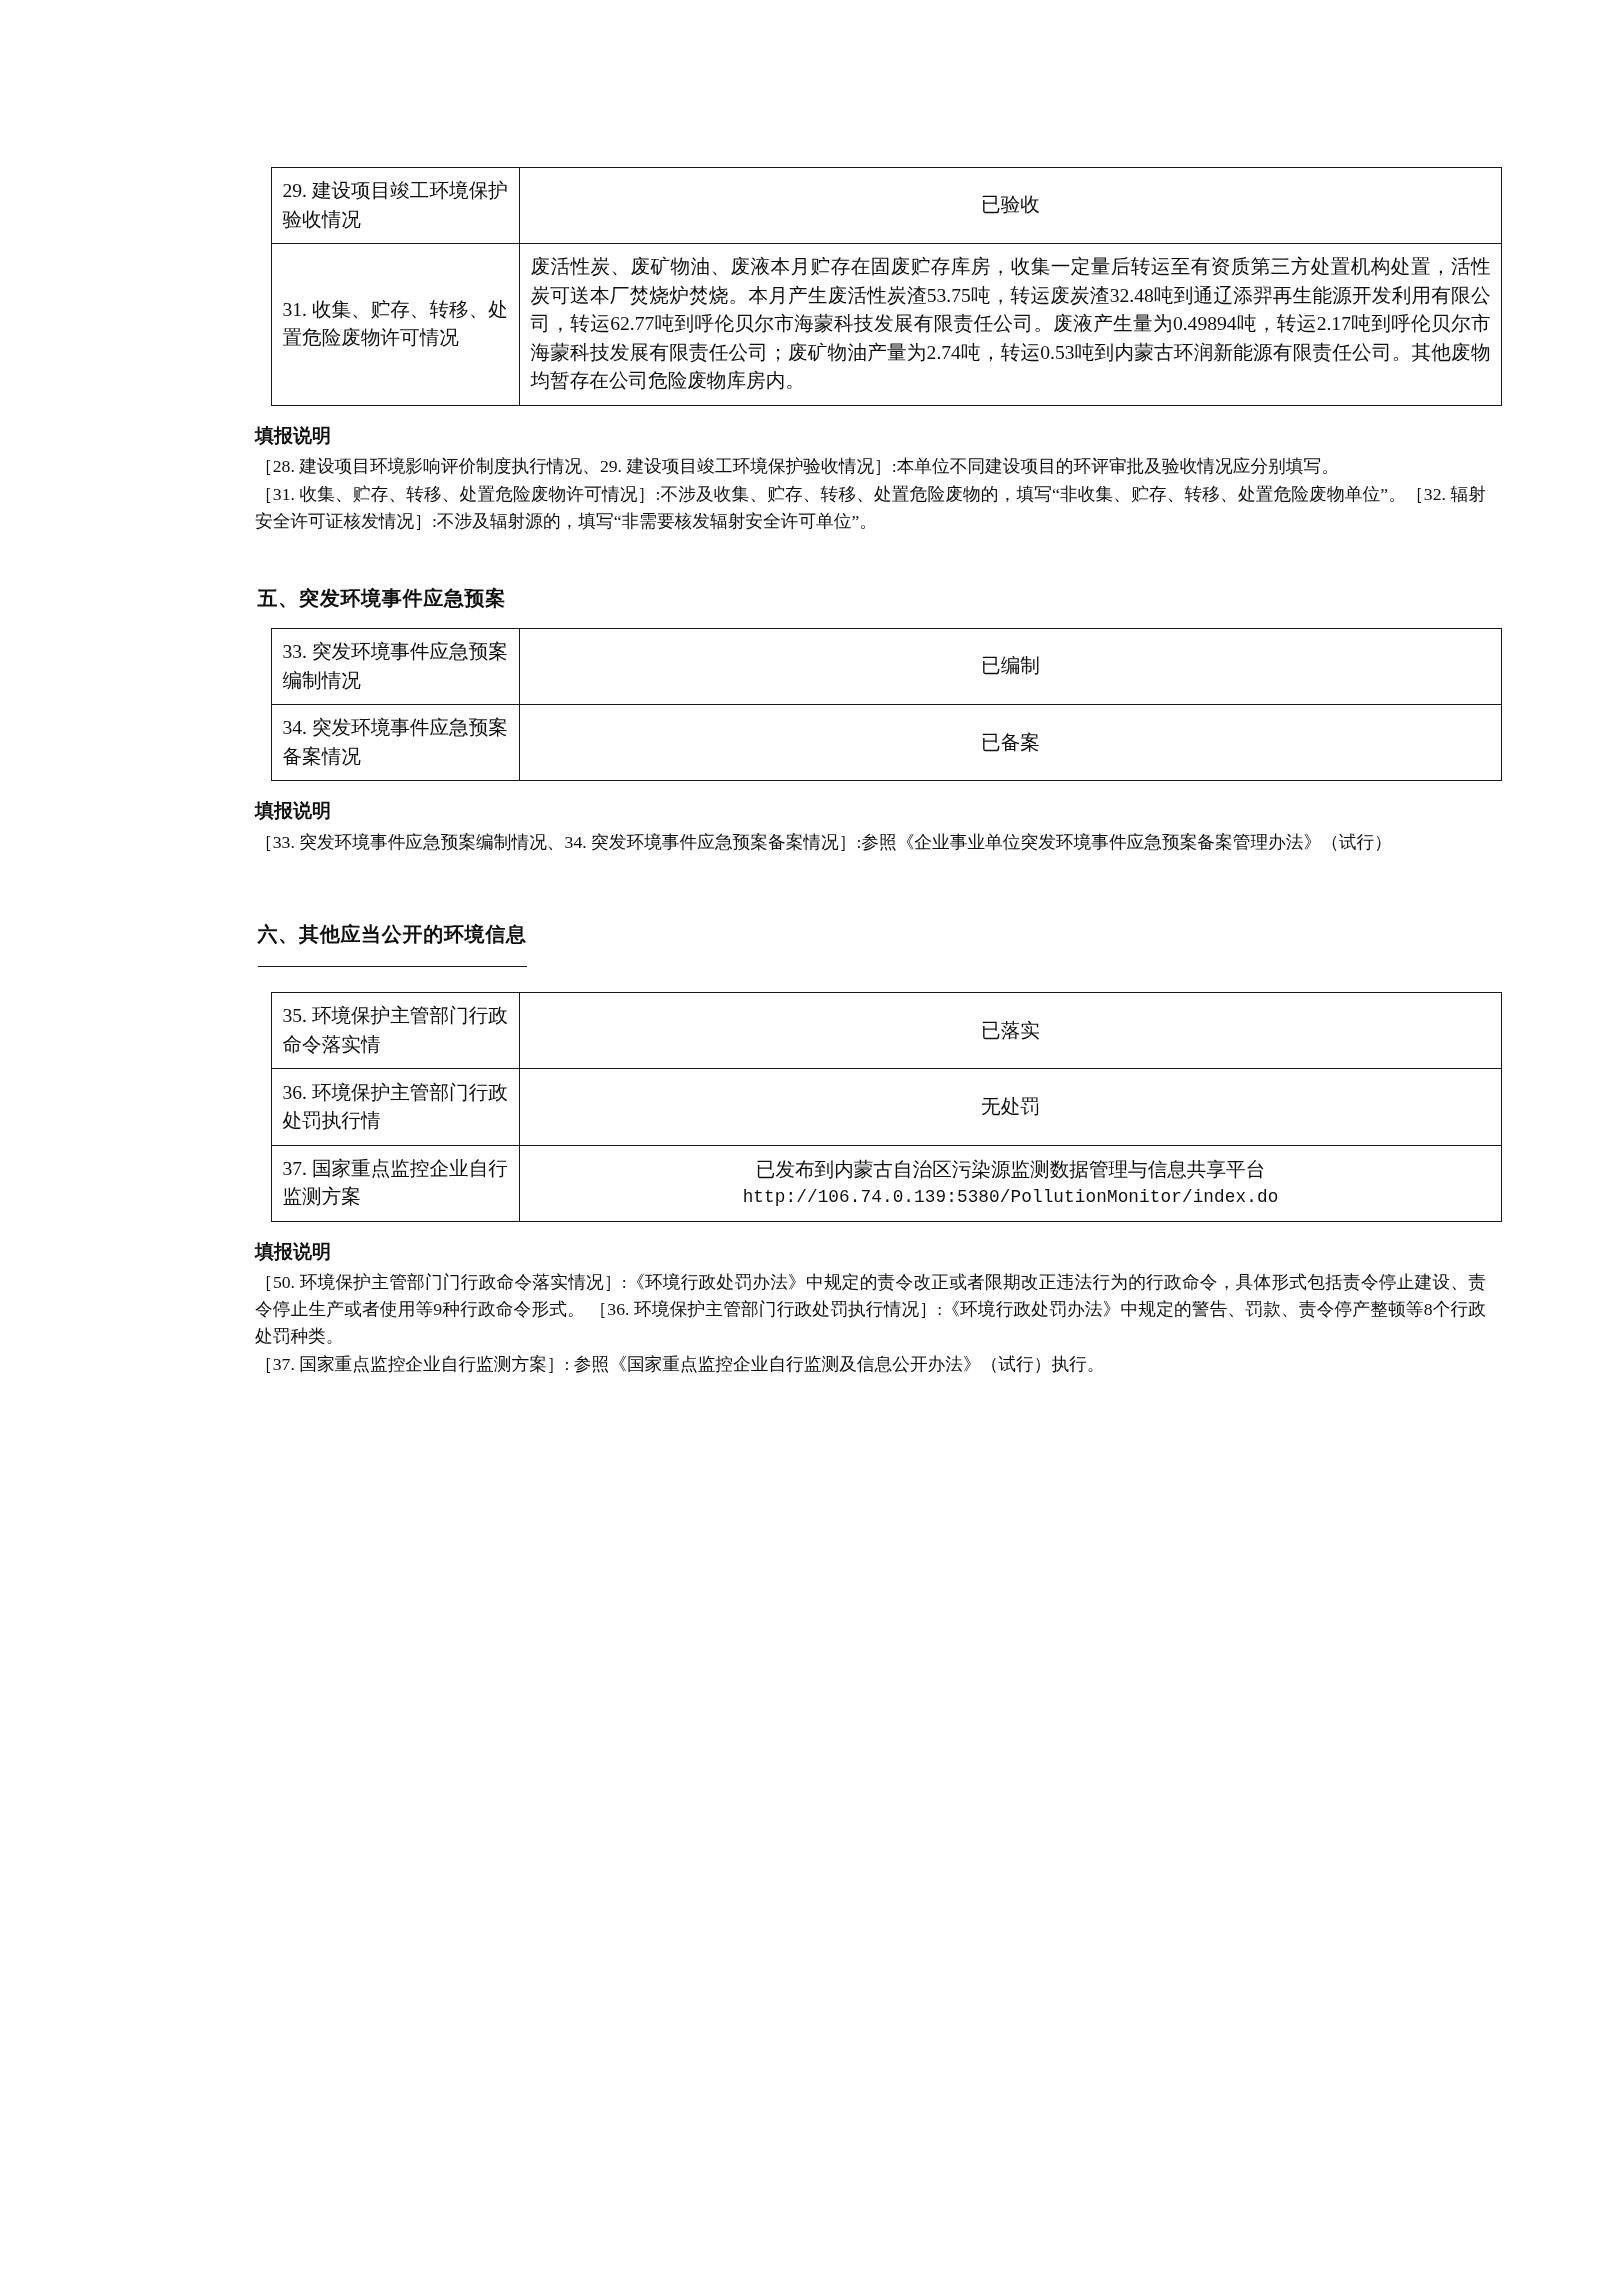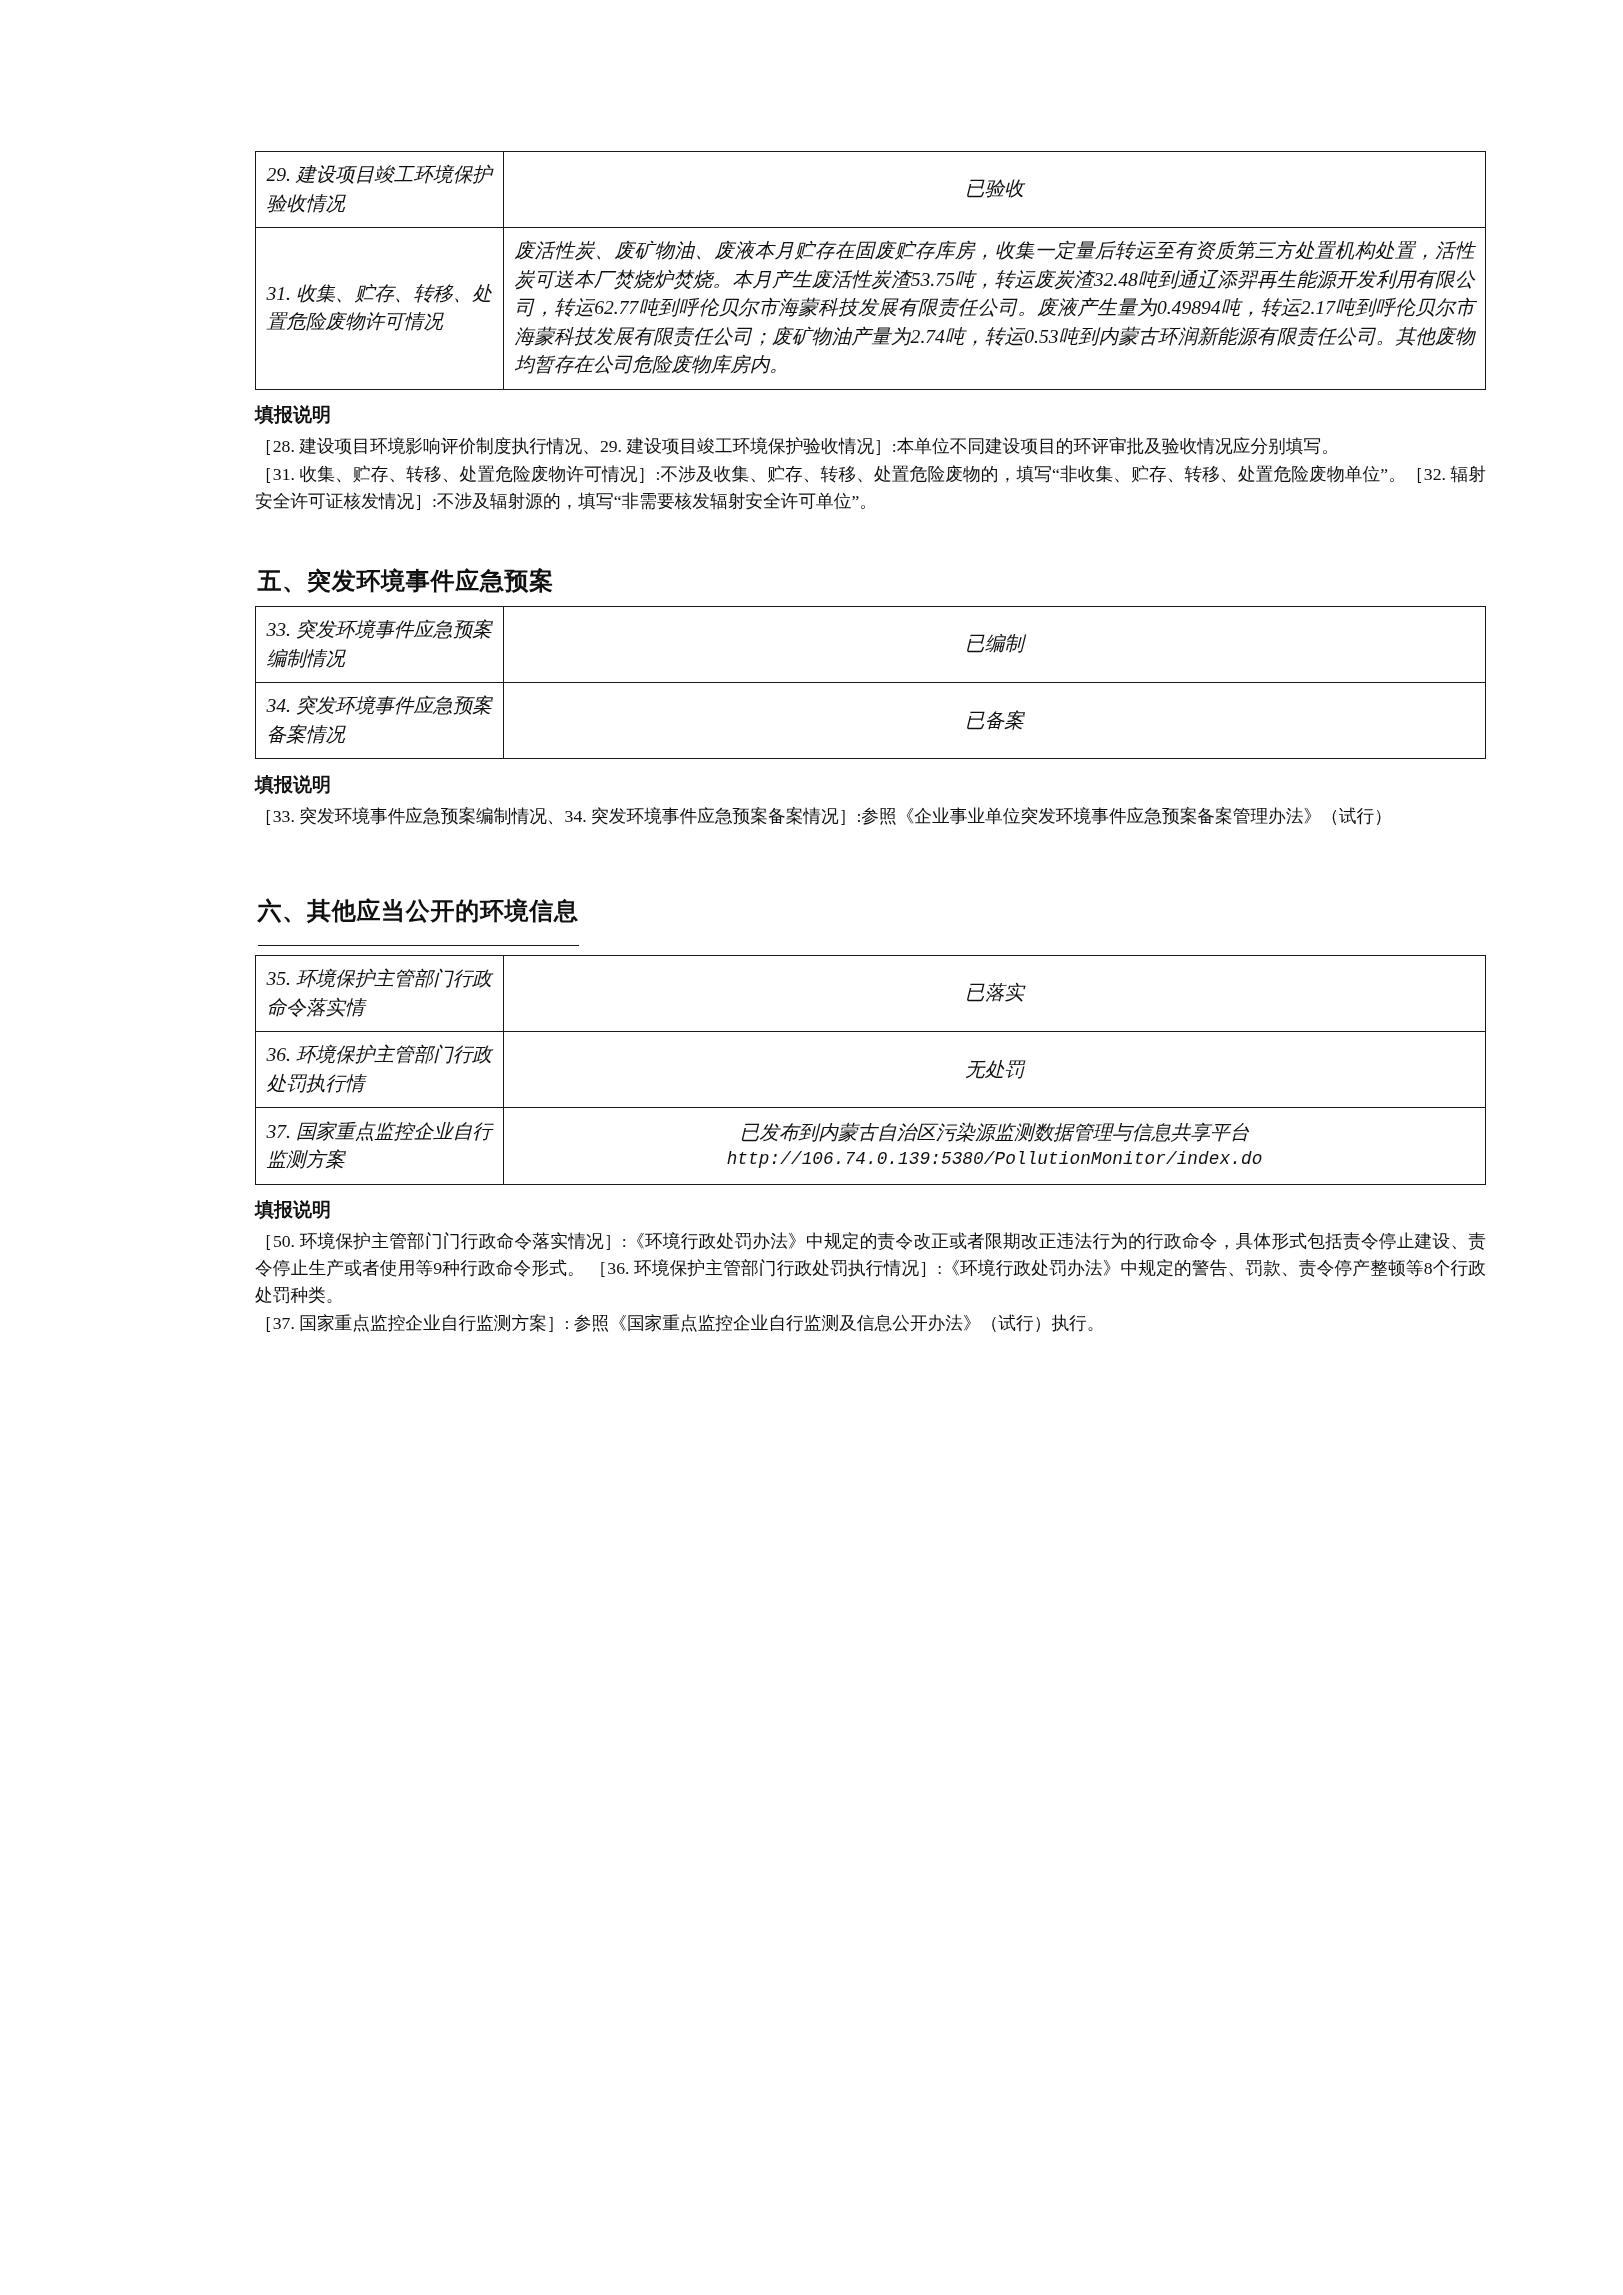--- a/index.html
+++ b/index.html
@@ -23,22 +23,21 @@
   }
   .content {
     width: 1231px;
   }
 
   
   table.form {
     width: 100%;
     border-collapse: collapse;
     table-layout: fixed;
-    margin: 0;
-    font-style: italic;
+    margin: 16px;
   }
   table.form td {
     border: 1.3px solid #1a1a1a;
     vertical-align: middle;
     font-size: 19.6px;
     line-height: 1.45;
     padding: 9.2px 10.5px;
   }
   td.label {
     width: 226px;
@@ -78,21 +77,21 @@
   .notes p {
     margin: 0 0 1.3px 0;
     text-align: justify;
     text-align-last: left;
     font-family: Liberation Serif, serif;
   }
 
   
   .section-heading {
     font-weight: bold;
-    font-size: 24px;
+    font-size: 20px;
     margin: 29px 0 9.2px 2.6px;
     letter-spacing: 0.7px;
   }
   .section-heading.underlined {
     display: inline-block;
     border-bottom: 1.3px solid #1a1a1a;
     padding-bottom: 18px;
   }
   .spacer-lg { height: 35px; }
   .spacer-md { height: 19.6px; }

